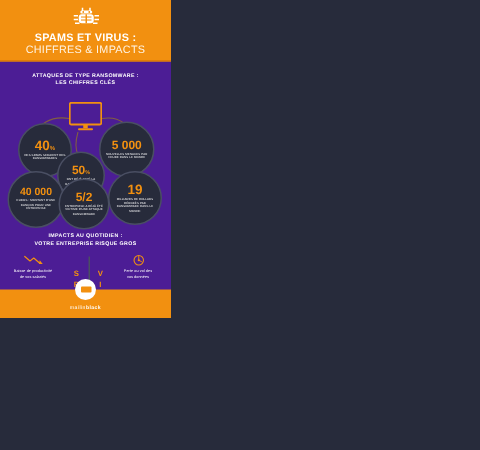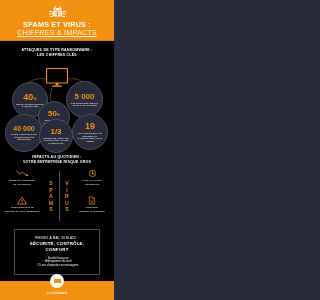--- a/index.html
+++ b/index.html
@@ -2,38 +2,37 @@
 <html><head>
 <meta charset="utf-8">
 <style>
   html,body{margin:0;padding:0;}
   body{
     width:114px;height:300px;overflow:hidden;
     background:#272b3b;
     font-family:"Liberation Sans",sans-serif;
     -webkit-font-smoothing:antialiased;
   }
-  .page{position:relative;width:114px;height:300px;background:#000000;overflow:hidden;}
+  .page{position:relative;width:114px;height:212px;background:#4c1d95;overflow:hidden;}
 
   
   .header{
     background:#f29010;width:100%;height:41px;
     display:flex;flex-direction:column;align-items:center;
     justify-content:flex-start;padding-top:5px;box-sizing:border-box;
     position:relative;
   }
   .bug-icon{width:17px;height:13px;display:block;}
   .header-title{
     color:#ffffff;font-weight:bold;font-size:7.2px;letter-spacing:.2px;
     line-height:8.4px;text-align:center;margin-top:3px;
   }
   .header-sub{
     color:#fff3e2;font-size:7.2px;line-height:8.6px;text-align:center;
     letter-spacing:.2px;
-    text-decoration:underline;
   }
   .header-rule{
     position:absolute;left:0;bottom:0;width:100%;height:1.5px;background:#e07c06;
   }
 
   
   .sec-title{
     text-align:center;color:#ffffff;font-weight:bold;
     font-size:3.5px;line-height:4.6px;letter-spacing:.25px;
     text-transform:uppercase;
@@ -224,21 +223,21 @@
         <div class="num"><span>50</span><span class="unit" style="font-size:3.6px;">%</span></div>
         <div class="cap">ONT DÉJÀ PAYÉ LA RANÇON DEMANDÉE</div>
       </div>
 
       <div class="badge" id="b40000">
         <div class="num">40 000</div>
         <div class="cap">EUROS : MONTANT D'UNE RANÇON POUR UNE ENTREPRISE</div>
       </div>
 
       <div class="badge" id="b12">
-        <div class="num">1/3</div>
+        <div class="num">5/2</div>
         <div class="cap">ENTREPRISE A DÉJÀ ÉTÉ VICTIME D'UNE ATTAQUE RANSOMWARE</div>
       </div>
 
       <div class="badge" id="b43">
         <div class="num">19</div>
         <div class="cap">MILLIARDS DE DOLLARS DÉROBÉS PAR RANSOMWARE DANS LE MONDE</div>
       </div>
 
     </div>
   </div>

